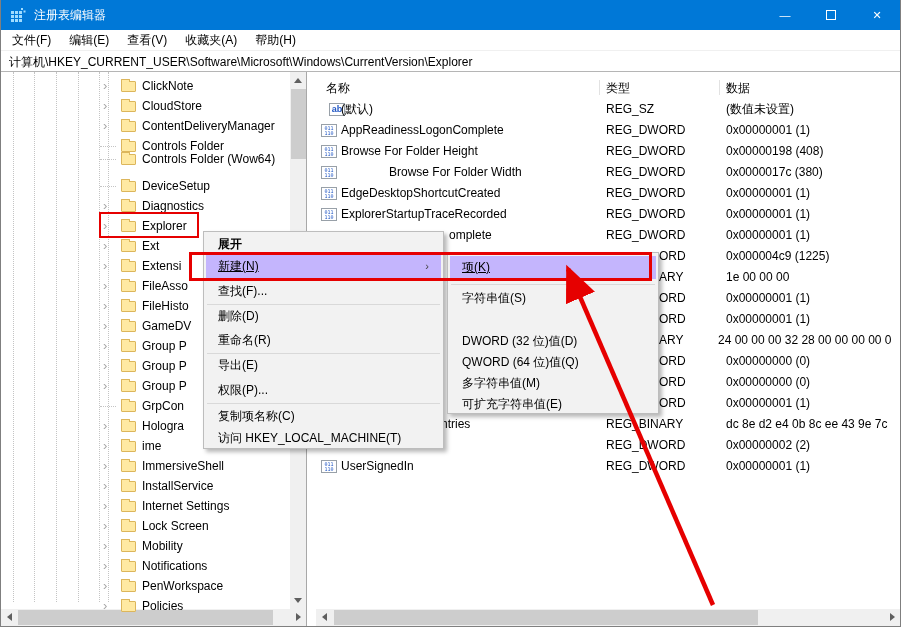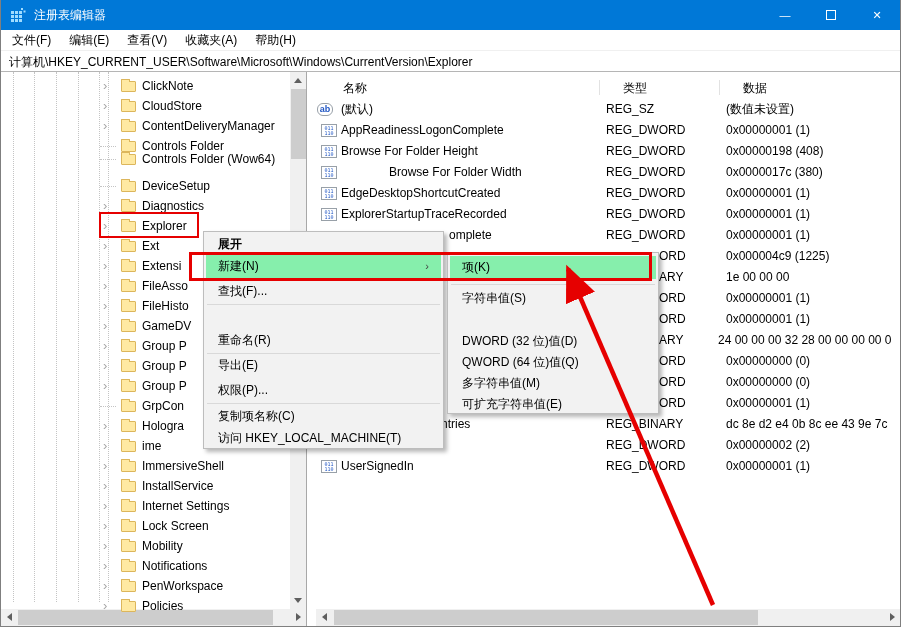--- a/index.html
+++ b/index.html
@@ -33,21 +33,21 @@
   .tree-row { position:absolute; left:0; width:420px; height:20px; }
   .chev { position:absolute; top:3px; color:#a6a6a6; font-size:13px; line-height:13px; }
   .dotstub { position:absolute; top:10px; width:16px; border-top:1px dotted #c4c4c4; }
   .folder { position:absolute; top:5px; width:15px; height:11px; background:#ffe9a2;
             border:1px solid #dcb65c; border-radius:1px; }
   .folder::before { content:""; position:absolute; top:-3px; left:-1px; width:7px; height:2px;
                     background:#ffe9a2; border:1px solid #dcb65c; border-bottom:none;
                     border-radius:1px 1px 0 0; }
   .tree-label { position:absolute; top:3px; white-space:nowrap; }
   
-  .hdr-cell { position:absolute; top:6px; height:20px; line-height:20px;margin-left:17px; }
+  .hdr-cell { position:absolute; top:6px; height:20px; line-height:20px; }
   .hdr-div { position:absolute; top:8px; height:15px; width:1px; background:#e2e2e2; }
   .val-row { position:absolute; left:0; right:0; height:21px; overflow:hidden; }
   .vcell { position:absolute; top:0; height:21px; line-height:21px; white-space:nowrap; }
   .icon-ab { position:absolute; top:4px; width:16px; height:13px; border:1px solid #98a0a8;
              background:#fff; color:#2257c4; font-size:9px; font-weight:bold; text-align:center;
              line-height:11px; }
   .icon-bin { position:absolute; top:4px; width:16px; height:13px; border:1px solid #98a0a8;
               background:#fff; color:#2257c4; font-family:"DejaVu Sans Mono",monospace;
               font-size:5px; line-height:5px; text-align:center; padding-top:1px;
               letter-spacing:0; white-space:pre; }
@@ -57,21 +57,21 @@
   .tri { width:0; height:0; border-style:solid; position:absolute; }
   .tri-up    { border-width:0 4px 5px 4px; border-color:transparent transparent #5f5f5f transparent; }
   .tri-down  { border-width:5px 4px 0 4px; border-color:#5f5f5f transparent transparent transparent; }
   .tri-left  { border-width:4px 5px 4px 0; border-color:transparent #5f5f5f transparent transparent; }
   .tri-right { border-width:4px 0 4px 5px; border-color:transparent transparent transparent #5f5f5f; }
   
   .menu-pop { position:absolute; background:#f2f2f2; border:1px solid #bdbdbd;
               box-shadow:3px 3px 4px rgba(0,0,0,.28); z-index:100; }
   .pop-item { position:absolute; left:2px; right:2px; height:23px; line-height:23px;
               padding-left:12px; white-space:nowrap; overflow:hidden; }
-  .pop-item.hl { background:#86efac; }
+  .pop-item.hl { background:#c4b5fd;text-decoration:underline; }
   .pop-item.bold { font-weight:bold; }
   .pop-sep { position:absolute; left:3px; right:3px; height:1px; background:#d9d9d9; }
   .sub-arrow { position:absolute; right:12px; top:0; color:#444; font-size:11px; }
   
   .annot-box { position:absolute; border:3px solid var(--annot,#e60000); z-index:150; }
   .annot-svg { position:absolute; left:0; top:0; z-index:200; pointer-events:none; }
   .annot-svg line { stroke:var(--annot,#e60000); }
   .annot-svg .ah { fill:var(--annot,#e60000); }
 </style>
 </head>
@@ -277,21 +277,21 @@
       </div>
 
     <div class="values-panel" id="valuesPanel">
       <div class="hdr-cell" style="left:12px;">名称</div>
       <div class="hdr-cell" style="left:292px;">类型</div>
       <div class="hdr-cell" style="left:412px;">数据</div>
       <div class="hdr-div" style="left:285px;"></div>
       <div class="hdr-div" style="left:405px;"></div>
       <div id="valueRows">
           <div class="val-row" style="top: 27px;">
-            <div class="icon-ab" style="left: 3px; border-radius: 6px;">ab</div>
+            <div class="icon-ab" style="left: 15px;">ab</div>
             <div class="vcell" style="left: 27px;">(默认)</div>
             <div class="vcell" style="left: 292px;">REG_SZ</div>
             <div class="vcell" style="left: 412px;">(数值未设置)</div>
           </div>
           <div class="val-row" style="top: 48px;">
             <div class="icon-bin" style="left: 7px;">011
 110</div>
             <div class="vcell" style="left: 27px;">AppReadinessLogonComplete</div>
             <div class="vcell" style="left: 292px;">REG_DWORD</div>
             <div class="vcell" style="left: 412px;">0x00000001 (1)</div>
@@ -383,20 +383,21 @@
         <div class="sb-thumb" style="left:18px;top:1px;width:424px;height:15px;"></div>
         <div class="tri tri-right" style="right:5px;top:4px;"></div>
       </div>
     </div>
 
     <div class="menu-pop" id="ctxMenu" style="left:202px;top:159px;width:241px;height:218px;">
         <div class="pop-item bold" style="top: 1px;">展开</div>
         <div class="pop-item hl" style="top: 23px;">新建(N)<span class="sub-arrow">›</span></div>
         <div class="pop-item" style="top: 48px;">查找(F)...</div>
         <div class="pop-sep" style="top: 72px;"></div>
+        <div class="pop-item" style="top: 73px;">删除(D)</div>
         <div class="pop-item" style="top: 97px;">重命名(R)</div>
         <div class="pop-sep" style="top: 121px;"></div>
         <div class="pop-item" style="top: 122px;">导出(E)</div>
         <div class="pop-item" style="top: 147px;">权限(P)...</div>
         <div class="pop-sep" style="top: 171px;"></div>
         <div class="pop-item" style="top: 173px;">复制项名称(C)</div>
         <div class="pop-item" style="top: 195px;">访问 HKEY_LOCAL_MACHINE(T)</div>
       </div>
     <div class="menu-pop" id="subMenu" style="left:446px;top:180px;width:212px;height:162px;">
         <div class="pop-item hl" style="top: 3px;">项(K)</div>

